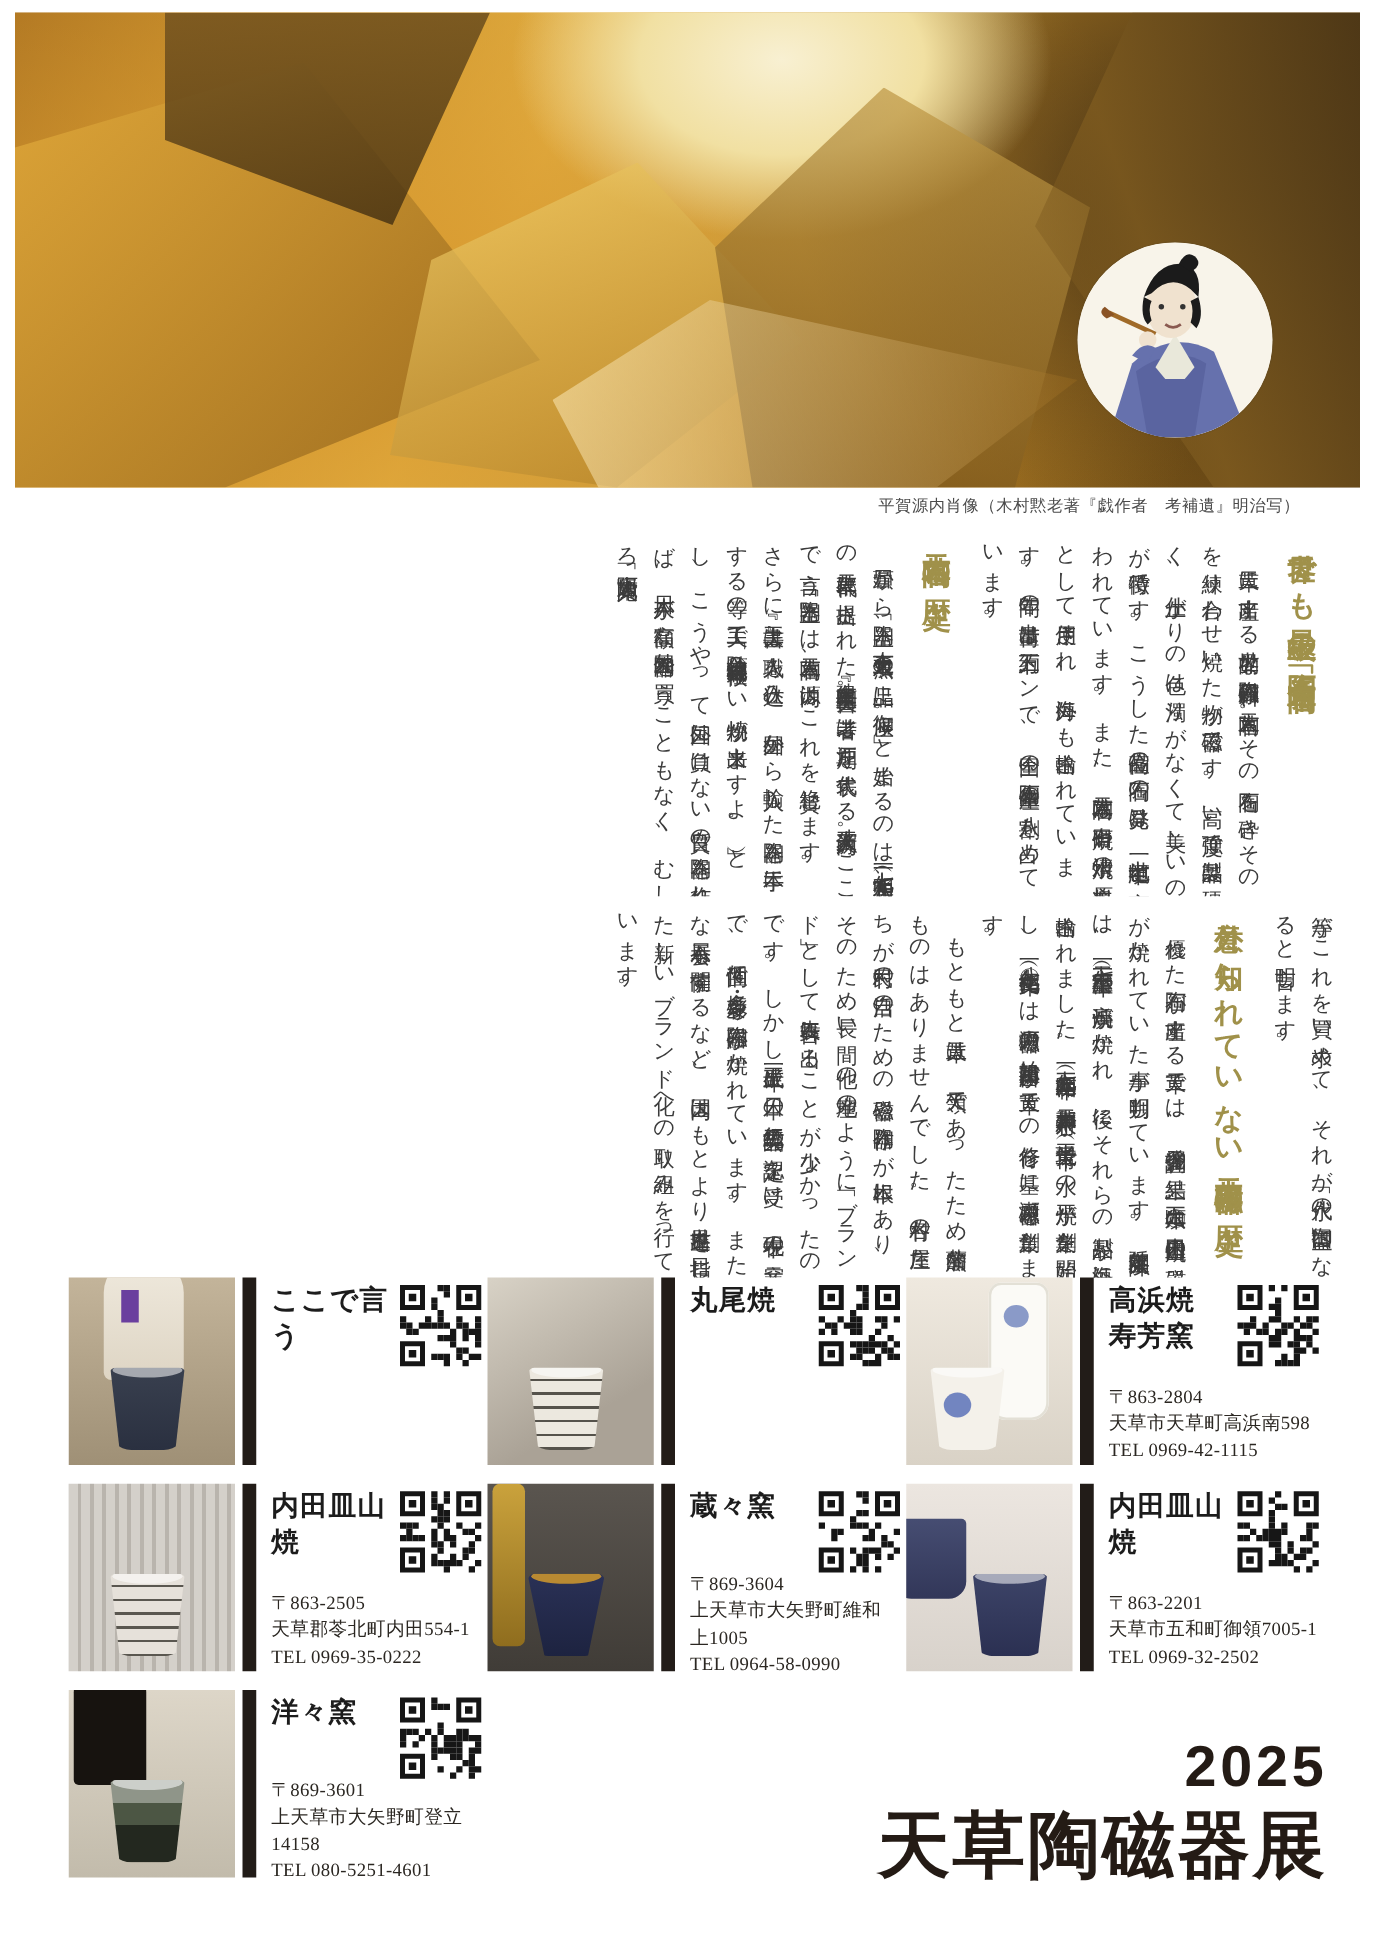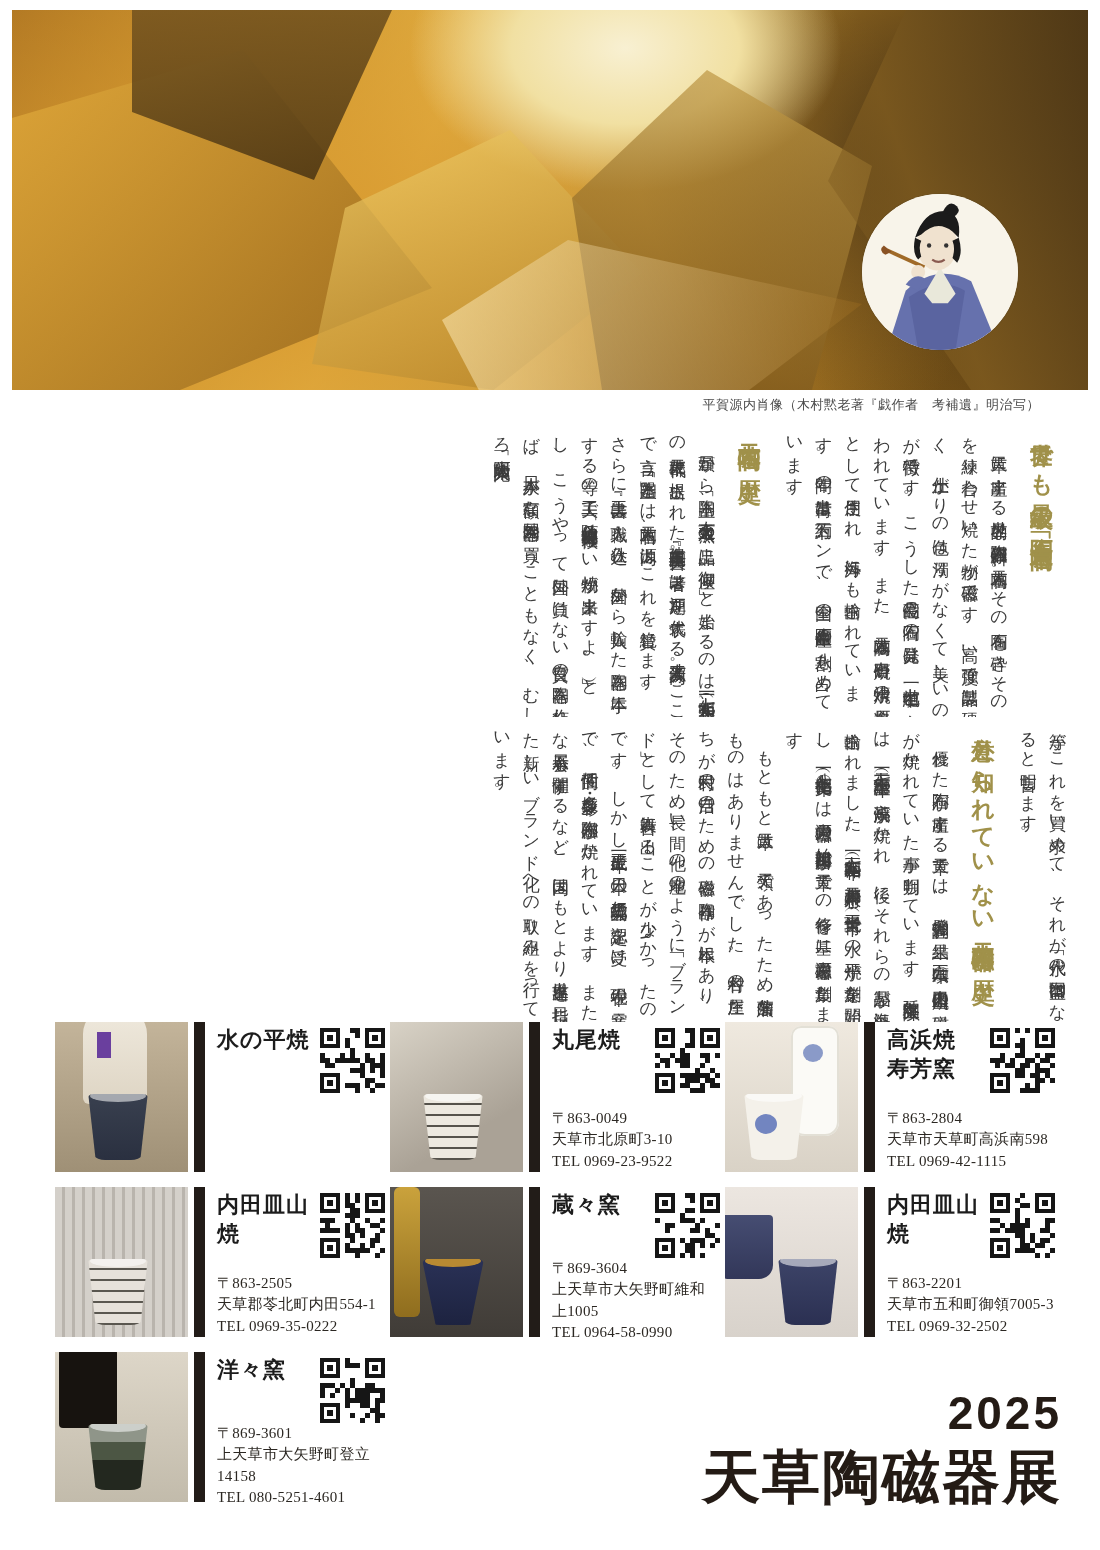--- a/index.html
+++ b/index.html
@@ -167,21 +167,21 @@
 
     <div class="kcell">
       <div class="kphoto">
         <div class="bottle"></div>
         <div class="cup"></div>
       </div>
       <div class="kbar"></div>
       <div class="kinfo">
         <div class="ktop">
           <div class="kname">
-            <div>水の平焼</div>
+            <div>ここで言う</div>
           </div>
           <div class="qr">
               <b style="left:0;top:0"></b>
               <b style="left:45px;top:0"></b>
               <b style="left:0;top:45px"></b>
               <i style="left:30px;top:0px"></i>
               <i style="left:35px;top:0px"></i>
               <i style="left:35px;top:5px"></i>
               <i style="left:25px;top:10px"></i>
               <i style="left:25px;top:15px"></i>
@@ -285,25 +285,20 @@
               <i style="left:55px;top:50px"></i>
               <i style="left:25px;top:55px"></i>
               <i style="left:30px;top:55px"></i>
               <i style="left:45px;top:55px"></i>
               <i style="left:55px;top:55px"></i>
               <i style="left:60px;top:55px"></i>
               <i style="left:35px;top:60px"></i>
               <i style="left:40px;top:60px"></i>
               <i style="left:45px;top:60px"></i>
             </div>
-        </div>
-        <div class="kaddr">
-          <div>〒863-0049</div>
-          <div>天草市北原町3-10</div>
-          <div>TEL 0969-23-9522</div>
         </div>
       </div>
     </div>
 
     <div class="kcell">
       <div class="kphoto">
         <div class="bottle"></div>
         <div class="cup"></div>
       </div>
       <div class="kbar"></div>
@@ -563,21 +558,21 @@
               <i style="left:30px;top:55px"></i>
               <i style="left:35px;top:55px"></i>
               <i style="left:40px;top:55px"></i>
               <i style="left:60px;top:55px"></i>
               <i style="left:45px;top:60px"></i>
               <i style="left:55px;top:60px"></i>
             </div>
         </div>
         <div class="kaddr">
           <div>〒863-2201</div>
-          <div>天草市五和町御領7005-3</div>
+          <div>天草市五和町御領7005-1</div>
           <div>TEL 0969-32-2502</div>
         </div>
       </div>
     </div>
 
     <div class="kcell">
       <div class="kphoto">
         <div class="bottle"></div>
         <div class="cup"></div>
       </div>

